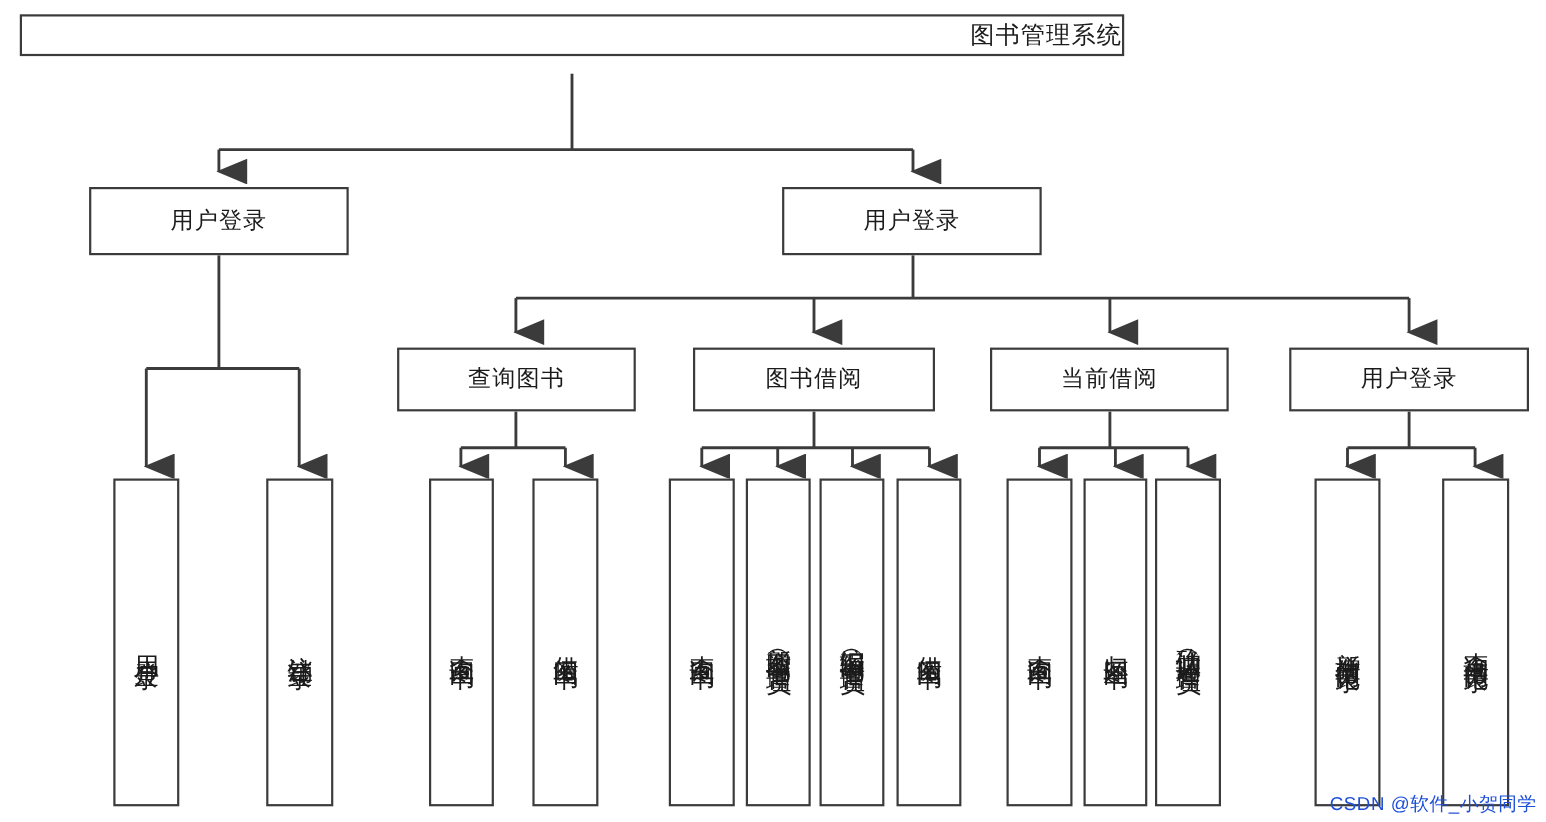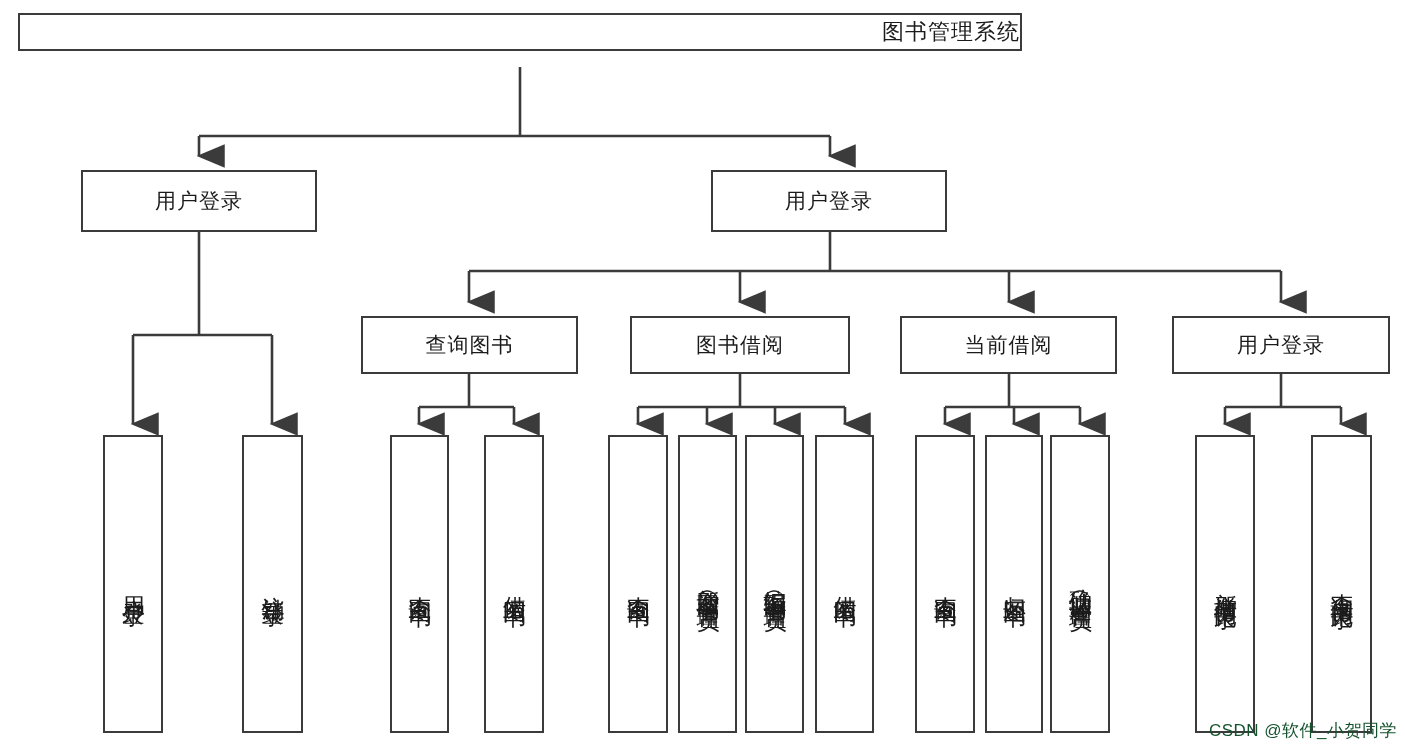--- a/index.html
+++ b/index.html
@@ -61,21 +61,21 @@
     line-height: 1.12;
     letter-spacing: 3px;
     white-space: nowrap;
     max-height: 268px;
   }
   #watermark {
     position: absolute;
     right: 8px;
     bottom: 5px;
     font-size: 17px;
-    color: #14532d;
+    color: #1d4ed8;
     white-space: nowrap;
     z-index: 5;
     letter-spacing: 0.5px;
   }
 </style>
 </head>
 <body>
 
 <div id="canvas">
 

